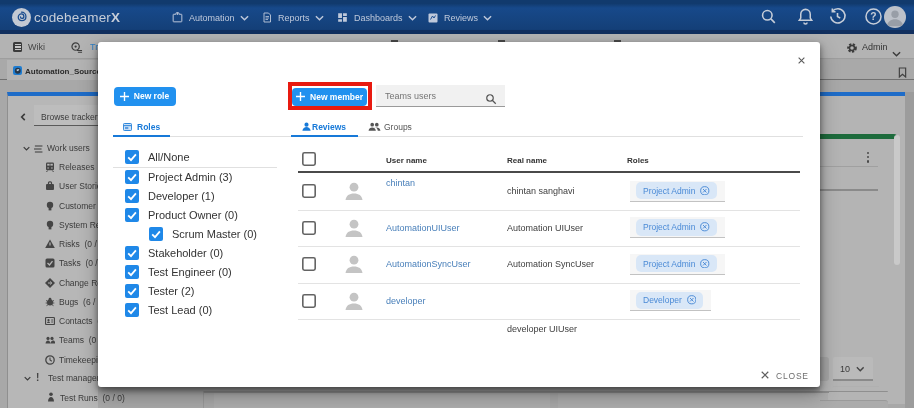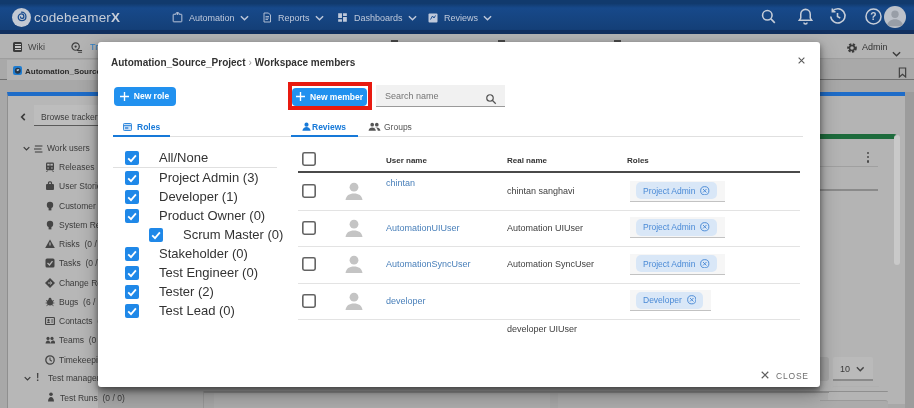--- a/index.html
+++ b/index.html
@@ -23,21 +23,21 @@
 .treerow { position:absolute; color:#3b3b3b; font-size:8.5px; white-space:nowrap; }
 
 #rightpanel { left:820px; top:92px; width:85px; height:312px; background:#b4b4b4; border-top:4px solid #1e6cc8; }
 
 #modal { left:98px; top:42px; width:722px; height:345px; background:#ffffff; border-radius:3px; box-shadow:0 3px 6px rgba(0,0,0,0.5), 0 8px 20px rgba(0,0,0,0.3); }
 #modal .hdr { position:absolute; left:13px; top:15px; font-size:10px; font-weight:bold; color:#333; }
 #modal .hdr .sep { color:#999; font-weight:normal; padding:0 3px; }
 .bluebtn { position:absolute; white-space:nowrap; background:#2191ef; border-radius:4px; color:#fff; font-size:8.5px; font-weight:bold; display:flex; align-items:center; justify-content:center; gap:5px; }
 #redbox { position:absolute; left:189.5px; top:40px; width:84px; height:28px; border:4px solid #e81a10; }
 .tabtxt { font-size:8.5px; font-weight:bold; }
-.rolerow { position:absolute; left:27px; display:flex; align-items:flex-end; gap:20px; font-size:13px; color:#333; }
+.rolerow { position:absolute; left:27px; display:flex; align-items:center; gap:9px; font-size:11px; color:#333; }
 .tblhead { position:absolute; font-size:8px; font-weight:bold; color:#333; }
 .tcell { position:absolute; font-size:9px; }
 .chipwrap { position:absolute; background:#f6f6f6; border-bottom:1.5px solid #c2c2c2; display:flex; align-items:center; padding:0 8px 0 6px; height:21px; }
 .chip { background:#d9e7f7; border-radius:5px; height:17px; display:flex; align-items:center; padding:8px 7px; color:#4a8ad6; font-size:8.5px; gap:5px; }
 .rowsep { position:absolute; height:1px; background:#e3e3e3; left:200px; width:502px; }
 </style>
 </head>
 <body>
 
 <div class="abs" id="topbar"></div>
@@ -275,42 +275,41 @@
 <div class="abs" style="left:833px;top:385.5px;width:46px;height:1px;background:#b0b0b0;"></div>
 
 <div class="abs" style="left:203px;top:391px;width:626px;height:1.5px;background:#8f8f8f;"></div>
 <div class="abs" style="left:203px;top:391px;width:1px;height:17px;background:#999;"></div>
 <div class="abs" style="left:214px;top:393px;width:336px;height:15px;background:#adadad;"></div>
 <div class="abs" style="left:558px;top:393px;width:270px;height:15px;background:#adadad;"></div>
 <div class="abs" style="left:820px;top:390.7px;width:68px;height:1.7px;background:#8f8f8f;border-radius:0 0 3px 0;"></div>
 <div class="abs" style="left:820px;top:400px;width:68px;height:8px;background:#ababab;border-top:1px solid #9a9a9a;border-radius:0 3px 0 0;"></div>
 
 <div class="abs" id="modal">
-  <div class="hdr">Automation_Source_Project<span class="sep">›</span>Workspace members</div>
 
   <svg class="abs" style="left:700px;top:15px;" width="7" height="7" viewBox="0 0 11 11">
       <path d="M1 1l9 9M10 1l-9 9" stroke="#5a5a5a" stroke-width="1.7"></path>
     </svg>
 
   <div class="bluebtn" style="left:15.5px;top:44.5px;width:62px;height:19.5px;">
     <svg width="9" height="9" viewBox="0 0 10 10">
         <path d="M5 0v10M0 5h10" stroke="#fff" stroke-width="1.5"></path>
       </svg>
     <span>New role</span>
   </div>
   <div id="redbox"></div>
   <div class="bluebtn" style="left:194px;top:45.5px;width:75px;height:18.5px;">
     <svg width="9" height="9" viewBox="0 0 10 10">
         <path d="M5 0v10M0 5h10" stroke="#fff" stroke-width="1.5"></path>
       </svg>
     <span>New member</span>
   </div>
 
   <div class="abs" style="left:278px;top:43px;width:129px;height:22px;background:#f1f1f1;border-bottom:1.5px solid #9a9a9a;"></div>
-  <div class="abs" style="left:287px;top:49px;font-size:9px;color:#757575;">Search name</div>
+  <div class="abs" style="left:287px;top:49px;font-size:9px;color:#757575;">Teams users</div>
   <svg class="abs" style="left:387px;top:51px;" width="12" height="12" viewBox="0 0 24 24">
       <circle cx="10" cy="10" r="6.5" stroke="#555" stroke-width="2.4" fill="none"></circle>
       <path d="M15.5 15.5l6 6" stroke="#555" stroke-width="2.4"></path>
     </svg>
 
   <div class="abs" style="left:15px;top:94px;width:690px;height:1px;background:#e0e0e0;"></div>
   <svg class="abs" style="left:25px;top:81px;" width="9" height="8" viewBox="0 0 22 19">
       <rect x="1" y="1" width="20" height="17" rx="2.5" fill="#cfe3f7" stroke="#1779d8" stroke-width="2.2"></rect>
       <path d="M2 6.2h18" stroke="#1779d8" stroke-width="2.2"></path>
       <rect x="5" y="9.5" width="8" height="5" fill="#5d9de0"></rect>

